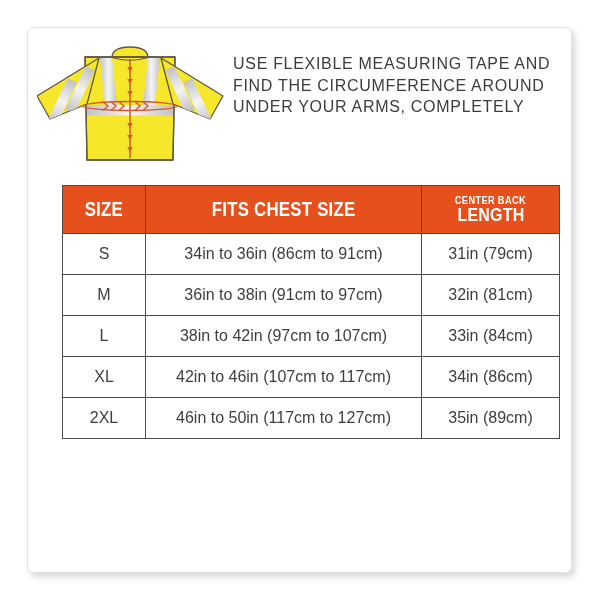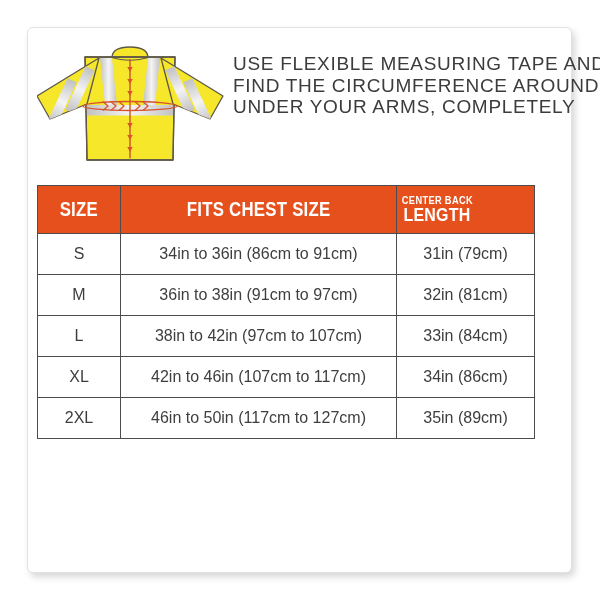--- a/index.html
+++ b/index.html
@@ -10,45 +10,45 @@
   }
   .card{
     position:absolute;left:27px;top:27px;width:545px;height:546px;
     background:#ffffff;border:1px solid #e2e2e2;border-radius:6px;
     box-shadow:3px 4px 7px rgba(0,0,0,0.16);
     box-sizing:border-box;
   }
   .jacket-wrap{position:absolute;left:9px;top:18px;width:190px;height:120px;}
   .instructions{
     position:absolute;left:205px;top:25px;width:332px;
-    font-size:19px;line-height:21.5px;letter-spacing:0.7px;
+    font-size:16px;line-height:21.5px;letter-spacing:0.7px;
     color:#3c3c3c;font-weight:400;white-space:nowrap;
   }
   .size-table{
-    position:absolute;left:9px;top:157px;
+    position:absolute;left:34px;top:157px;
     border-collapse:collapse;table-layout:fixed;width:495px;
   }
   .size-table th,.size-table td{
     border:1.5px solid #4c4c4c;text-align:center;vertical-align:middle;
     padding:0;overflow:hidden;
   }
   .size-table th{
     background:#E6501D;color:#ffffff;height:47px;font-weight:bold;
   }
   .size-table td{
     height:40px;font-size:16px;color:#3e3e3e;background:#ffffff;
   }
   .col-size{width:82px;}
   .col-chest{width:275px;}
   .col-back{width:137px;}
   .cond{
     display:inline-block;transform:scaleX(0.84);transform-origin:center;
     font-size:20px;letter-spacing:0.3px;white-space:nowrap;
   }
-  .back-stack{display:flex;flex-direction:column;align-items:flex-start;justify-content:center;}
+  .back-stack{display:flex;flex-direction:column;align-items:center;justify-content:center;}
   .cond-small{
     display:block;transform:scaleX(0.88);transform-origin:center;
     font-size:10.5px;line-height:11px;letter-spacing:0.4px;white-space:nowrap;
   }
   .cond-big{
     display:block;transform:scaleX(0.84);transform-origin:center;
     font-size:19px;line-height:18px;letter-spacing:0.3px;white-space:nowrap;
   }
 </style>
 </head>

